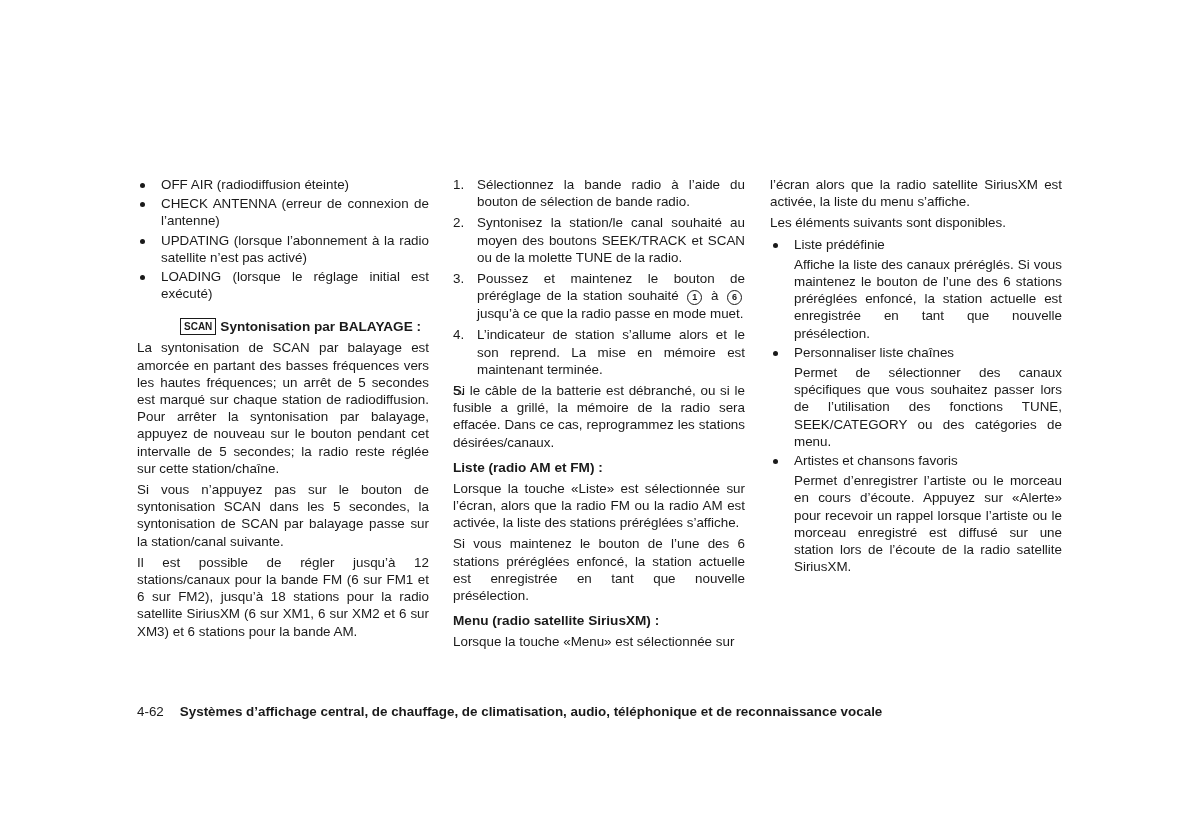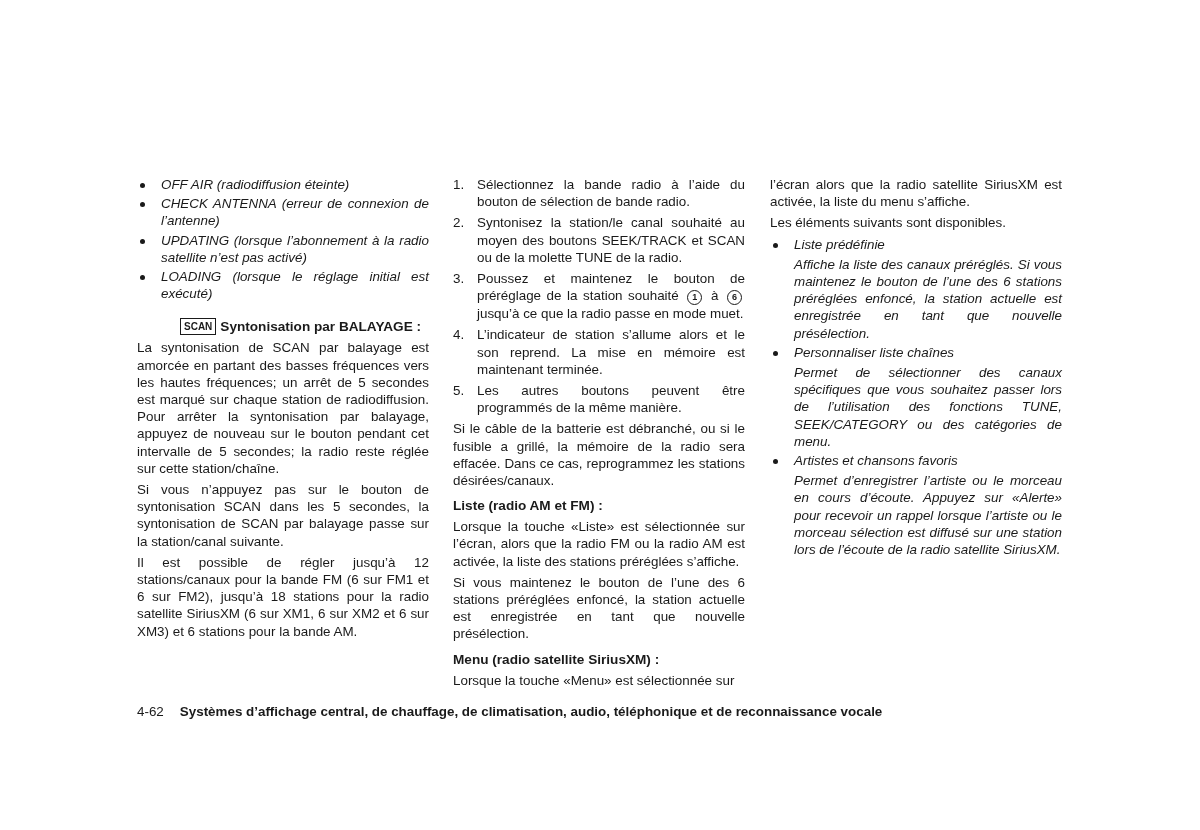--- a/index.html
+++ b/index.html
@@ -8,21 +8,21 @@
     font-family: "Liberation Sans", sans-serif; color: #1a1a1a; overflow: hidden;
   }
   .col {
     position: absolute; top: 176px; width: 292px;
     font-size: 13.4px; line-height: 17.2px;
   }
   #col1 { left: 137px; }
   #col2 { left: 453px; }
   #col3 { left: 770px; }
   p { margin: 0 0 4px 0; text-align: justify; }
-  .bullets { list-style: none; margin: 0 0 4px 0; padding: 0; font-style: italic; }
+  .bullets { list-style: none; margin: 0 0 4px 0; padding: 0; }
   .bullets li { position: relative; padding-left: 24px; margin-bottom: 2px; text-align: justify; }
   .bullets li::before {
     content: ""; position: absolute; left: 3px; top: 7px; width: 5px; height: 5px;
     background: #1a1a1a; border-radius: 50%;
   }
   .bullets li .sub { display: block; margin-top: 3px; }
   .steps { list-style: none; margin: 0 0 4px 0; padding: 0; }
   .steps li { position: relative; padding-left: 24px; margin-bottom: 4px; text-align: justify; }
   .steps li .num { position: absolute; left: 0; top: 0; }
   h3 { font-size: 13.6px; font-weight: bold; margin: 8px 0 4px 0; line-height: 17px; }
@@ -76,21 +76,20 @@
       <span>à</span>
       <span class="circ">6</span>
       <span>jusqu’à ce que la radio passe en mode muet.</span>
     </li>
     <li>
       <span class="num">4.</span>
       <span>L’indicateur de station s’allume alors et le son reprend. La mise en mémoire est maintenant terminée.</span>
     </li>
     <li>
       <span class="num">5.</span>
-      <span>Les autres boutons peuvent être programmés de la même manière.</span>
     </li>
   </ol>
   <p>Si le câble de la batterie est débranché, ou si le fusible a grillé, la mémoire de la radio sera effacée. Dans ce cas, reprogrammez les stations désirées/canaux.</p>
   <h3>Liste (radio AM et FM) :</h3>
   <p>Lorsque la touche «Liste» est sélectionnée sur l’écran, alors que la radio FM ou la radio AM est activée, la liste des stations préréglées s’affiche.</p>
   <p>Si vous maintenez le bouton de l’une des 6 stations préréglées enfoncé, la station actuelle est enregistrée en tant que nouvelle présélection.</p>
   <h3>Menu (radio satellite SiriusXM) :</h3>
   <p>Lorsque la touche «Menu» est sélectionnée sur</p>
 </div>
 
@@ -101,20 +100,20 @@
     <li>
       <span>Liste prédéfinie</span>
       <span class="sub">Affiche la liste des canaux préréglés. Si vous maintenez le bouton de l’une des 6 stations préréglées enfoncé, la station actuelle est enregistrée en tant que nouvelle présélection.</span>
     </li>
     <li>
       <span>Personnaliser liste chaînes</span>
       <span class="sub">Permet de sélectionner des canaux spécifiques que vous souhaitez passer lors de l’utilisation des fonctions TUNE, SEEK/CATEGORY ou des catégories de menu.</span>
     </li>
     <li>
       <span>Artistes et chansons favoris</span>
-      <span class="sub">Permet d’enregistrer l’artiste ou le morceau en cours d’écoute. Appuyez sur «Alerte» pour recevoir un rappel lorsque l’artiste ou le morceau sélection est diffusé sur une station lors de l’écoute de la radio satellite SiriusXM.</span>
+      <span class="sub">Permet d’enregistrer l’artiste ou le morceau en cours d’écoute. Appuyez sur «Alerte» pour recevoir un rappel lorsque l’artiste ou le morceau enregistré est diffusé sur une station lors de l’écoute de la radio satellite SiriusXM.</span>
     </li>
   </ul>
 </div>
 
 <div class="footer">
   <span class="page">4-62</span><span class="title">Systèmes d’affichage central, de chauffage, de climatisation, audio, téléphonique et de reconnaissance vocale</span>
 </div>
 
 </body></html>

